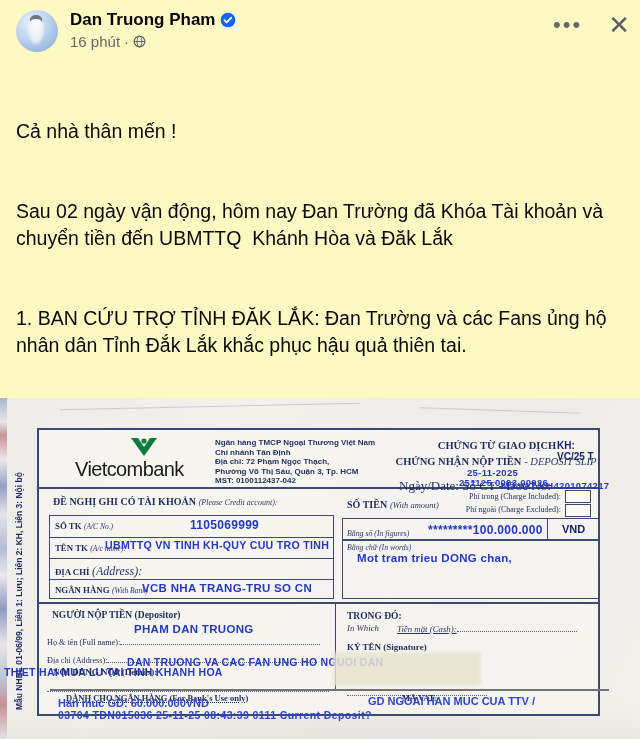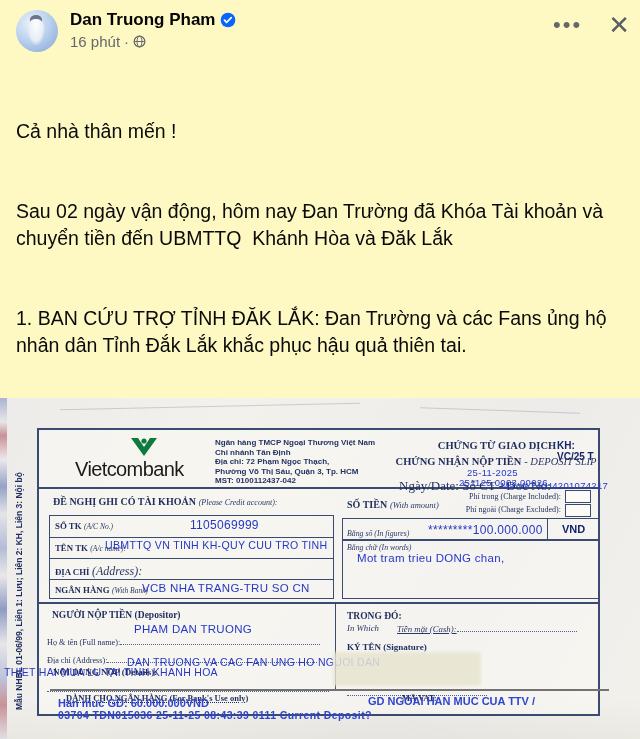--- a/index.html
+++ b/index.html
@@ -40,21 +40,21 @@
   }
   .scan-edge { position:absolute; left:0; top:0; width:7px; height:100%; opacity:.6;
     background:linear-gradient(180deg,#7d8fc0 0%,#e3e1e8 7%,#b05560 11%,#e9e6ec 18%,#5a6fb0 26%,#dfdde6 34%,#8d9cc8 44%,#e6e3ea 52%,#4f65aa 62%,#e2dfe8 72%,#9aa8d0 82%,#b05560 90%,#dcd9e2 100%); }
   .squig { position:absolute; border-top:1px solid rgba(110,100,150,.28); }
 
   .slip { position:absolute; left:37px; top:30px; width:563px; height:288px;
     border:2px solid #3a4a70; background:rgba(250,249,244,.6); }
   .lserif { font-family:"Liberation Serif", serif; color:#1e2c5e; }
   .lbl   { font-family:"Liberation Serif", serif; color:#1e2c5e; font-weight:bold; }
   .en    { font-family:"Liberation Serif", serif; color:#2a3866; font-style:italic; font-weight:normal; }
-  .pv    { color:#2438c8; font-weight:normal; letter-spacing:.3px; }
+  .pv    { color:#2438c8; font-weight:bold; letter-spacing:.3px; }
   .abs   { position:absolute; white-space:nowrap; }
   .dotl  { display:inline-block; border-bottom:1px dotted #51618f; height:9px; }
 
   
   .s-head { position:absolute; left:0; top:0; width:100%; height:59px; border-bottom:2px solid #3a4a70; }
   .vcb-sym { position:absolute; left:90px; top:6px; width:30px; height:22px; }
   .vcb-word { position:absolute; left:36px; top:28px; font-size:20px; font-weight:normal; color:#1c1c1c; letter-spacing:-0.6px; }
   .bank-info { position:absolute; left:176px; top:8px; width:220px; font-size:8px; font-weight:bold;
     color:#243263; line-height:9.6px; }
   .doc-t1 { position:absolute; left:392px; top:10px; width:132px; text-align:center; font-size:10.5px; }

